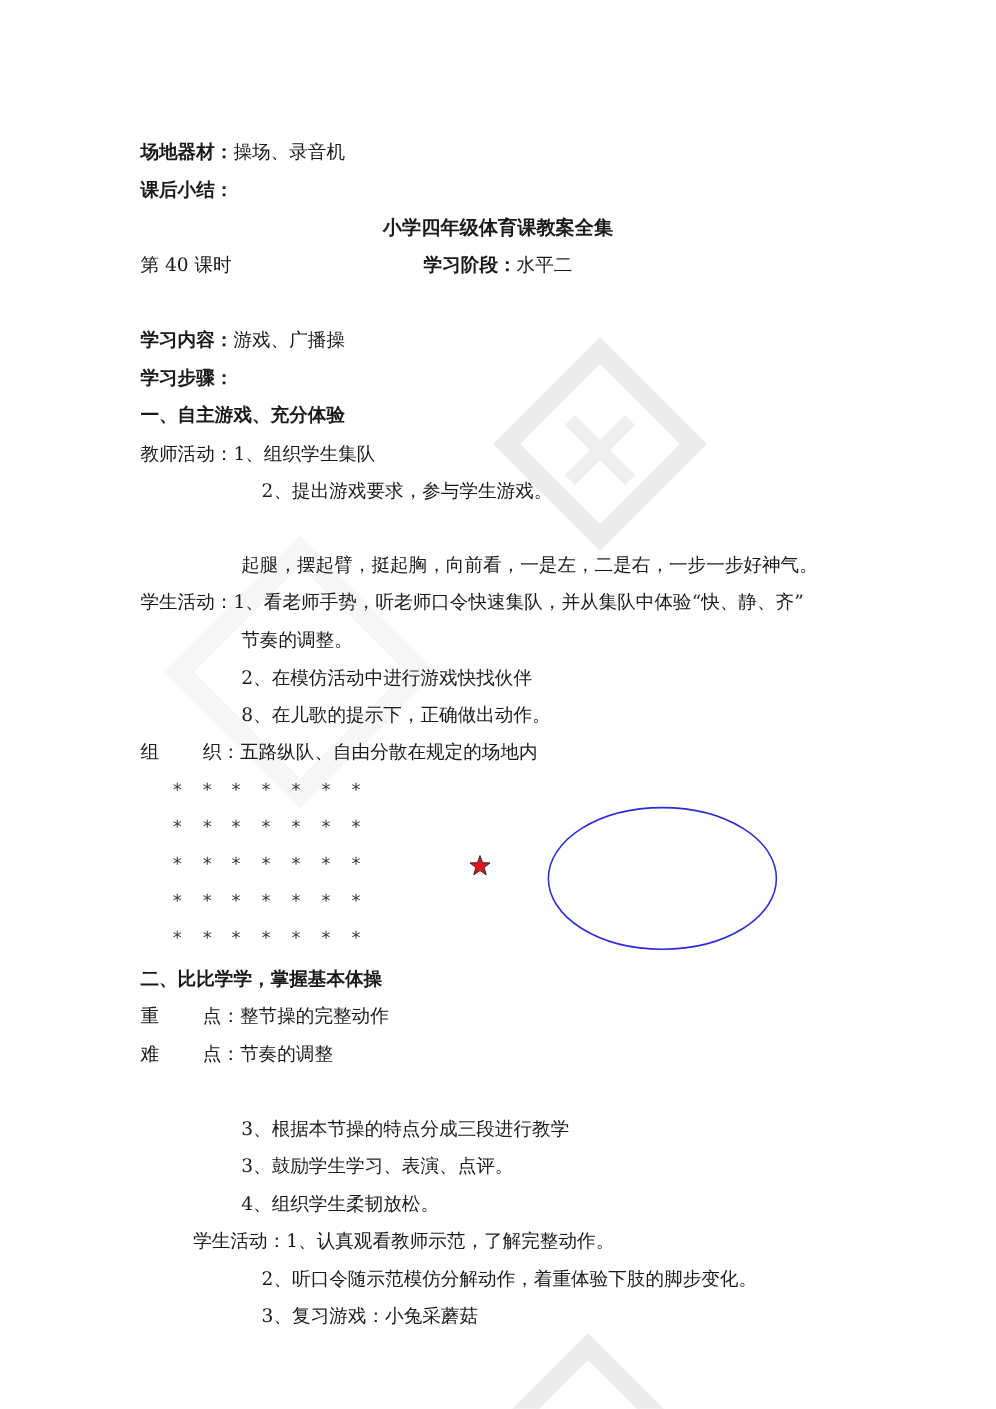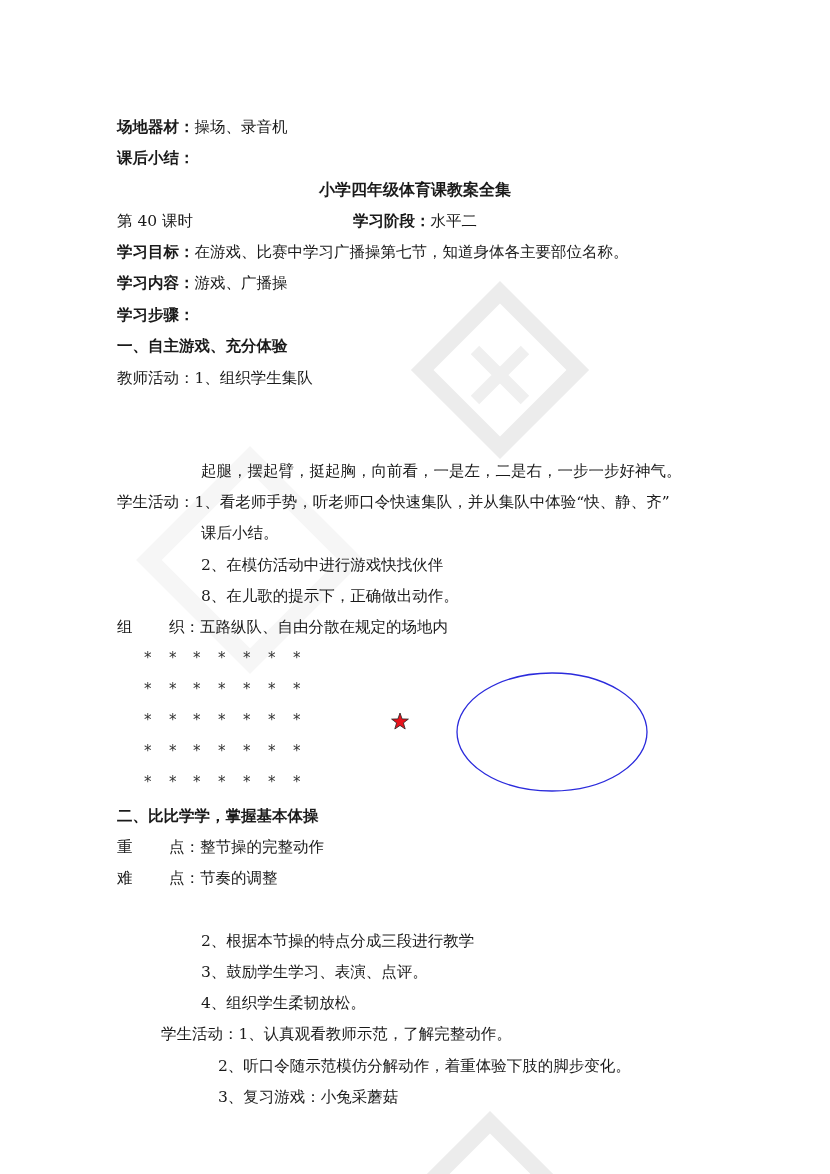--- a/index.html
+++ b/index.html
@@ -51,39 +51,37 @@
   </div>
   <div class="title" style="top:180px;">小学四年级体育课教案全集</div>
 
   <div class="line" style="top:211px;">
     <span>第 40 课时</span>
   </div>
   <div class="line" style="top:211px; left:353px;">
     <span class="b">学习阶段：</span><span>水平二</span>
   </div>
 
-  <div class="line" style="top:242px;">
-    <span class="b">学习目标：</span><span>在游戏、比赛中学习广播操第七节，知道身体各主要部位名称。</span>
-  </div>
   <div class="line" style="top:273px;">
     <span class="b">学习内容：</span><span>游戏、广播操</span>
   </div>
   <div class="line b" style="top:305px;">学习步骤：</div>
 
   <div class="line b" style="top:336px;">一、自主游戏、充分体验</div>
 
   <div class="line" style="top:368px;">
     <span>教师活动：</span><span>1、组织学生集队</span>
   </div>
+  <div class="line ind2" style="top:399px;">2、提出游戏要求，参与学生游戏。</div>
   <div class="line ind1" style="top:461px;">起腿，摆起臂，挺起胸，向前看，一是左，二是右，一步一步好神气。</div>
 
   <div class="line" style="top:492px;">
     <span>学生活动：</span><span>1、看老师手势，听老师口令快速集队，并从集队中体验“快、静、齐”</span>
   </div>
-  <div class="line ind1" style="top:523px;">课后小结。</div>
+  <div class="line ind1" style="top:523px;">节奏的调整。</div>
   <div class="line ind1" style="top:555px;">2、在模仿活动中进行游戏快找伙伴</div>
   <div class="line ind1" style="top:586px;">8、在儿歌的提示下，正确做出动作。</div>
 
   <div class="line label-spaced" style="top:617px;">
     <span class="a">组</span><span>织：</span><span>五路纵队、自由分散在规定的场地内</span>
   </div>
 
   <div style="position:absolute; left:0; top:0;">
     <svg width="830" height="1174" style="position:absolute; left:0; top:0;">
       <g font-family="DejaVu Sans, sans-serif" font-size="15" fill="#333">
@@ -130,21 +128,21 @@
 
   <div class="line label-spaced" style="top:837px;">
     <span class="a">重</span><span>点：</span><span>整节操的完整动作</span>
   </div>
 
   <div class="line b" style="top:806px;">二、比比学学，掌握基本体操</div>
   <div class="line label-spaced" style="top:868px;">
     <span class="a">难</span><span>点：</span><span>节奏的调整</span>
   </div>
 
-  <div class="line ind1" style="top:931px;">2、根据本节操的特点分成三段进行教学</div>
+  <div class="line ind1" style="top:931px;">3、根据本节操的特点分成三段进行教学</div>
   <div class="line ind1" style="top:962px;">3、鼓励学生学习、表演、点评。</div>
   <div class="line ind1" style="top:993px;">4、组织学生柔韧放松。</div>
 
   <div class="line" style="top:1024px;margin-left:44px;">
     <span>学生活动：</span><span>1、认真观看教师示范，了解完整动作。</span>
   </div>
   <div class="line ind2" style="top:1056px;">2、听口令随示范模仿分解动作，着重体验下肢的脚步变化。</div>
   <div class="line ind2" style="top:1087px;">3、复习游戏：小兔采蘑菇</div>
 
 </div>

